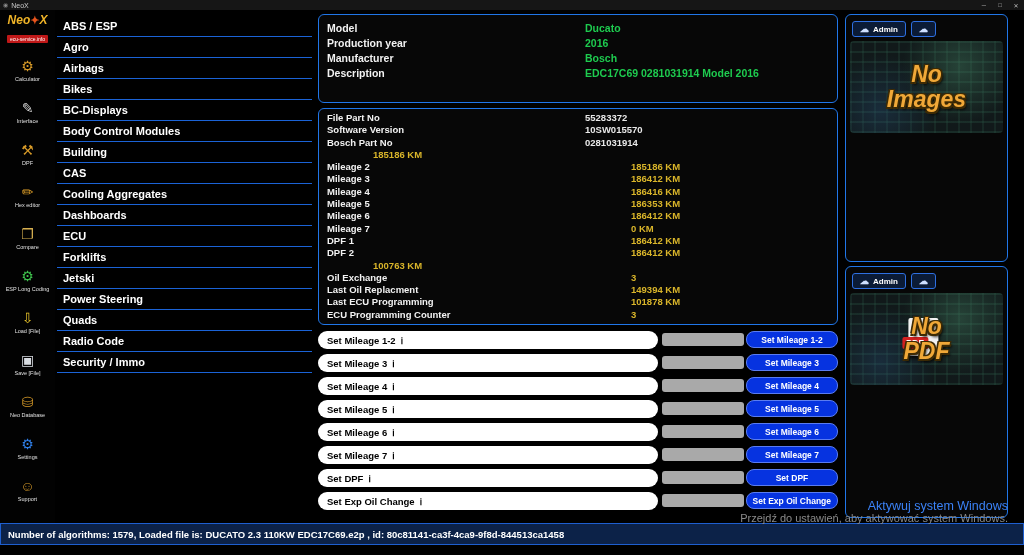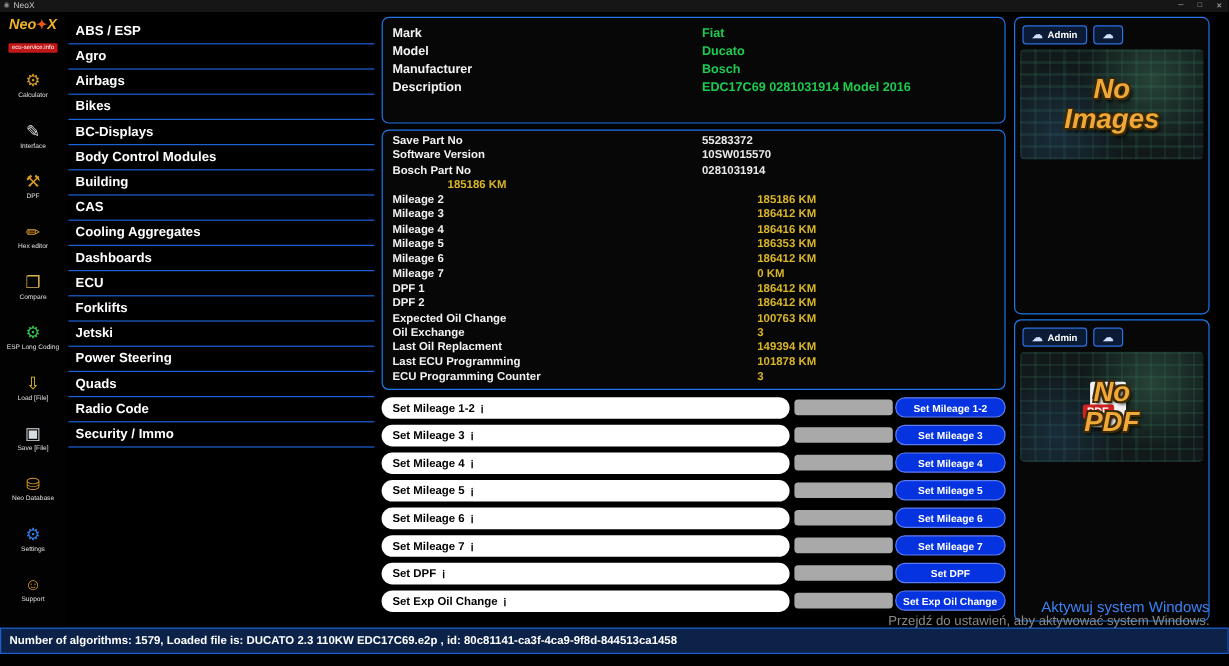--- a/index.html
+++ b/index.html
@@ -195,47 +195,47 @@
 
       <div class="cat-item">Radio Code</div>
 
       <div class="cat-item">Security / Immo</div>
 
 
   </div>
 
   <div class="info-box" id="vehicle-box">
 
-      <div class="info-row">
-        <span class="info-label">Mark</span>
-        <span class="info-value val-green">Fiat</span>
-      </div>
 
       <div class="info-row">
         <span class="info-label">Model</span>
         <span class="info-value val-green">Ducato</span>
       </div>
 
+      <div class="info-row">
+        <span class="info-label">Production year</span>
+        <span class="info-value val-green">2016</span>
+      </div>
 
       <div class="info-row">
         <span class="info-label">Manufacturer</span>
         <span class="info-value val-green">Bosch</span>
       </div>
 
       <div class="info-row">
         <span class="info-label">Description</span>
         <span class="info-value val-green">EDC17C69 0281031914 Model 2016</span>
       </div>
 
   </div>
 
   <div class="info-box" id="ecu-box">
 
       <div class="info-row">
-        <span class="info-label">Save Part No</span>
+        <span class="info-label">File Part No</span>
         <span class="info-value val-white">55283372</span>
       </div>
 
       <div class="info-row">
         <span class="info-label">Software Version</span>
         <span class="info-value val-white">10SW015570</span>
       </div>
 
       <div class="info-row">
         <span class="info-label">Bosch Part No</span>
@@ -280,21 +280,20 @@
         <span class="info-label">DPF 1</span>
         <span class="info-value val-yellow">186412 KM</span>
       </div>
 
       <div class="info-row">
         <span class="info-label">DPF 2</span>
         <span class="info-value val-yellow">186412 KM</span>
       </div>
 
       <div class="info-row">
-        <span class="info-label">Expected Oil Change</span>
         <span class="info-value val-yellow">100763 KM</span>
       </div>
 
       <div class="info-row">
         <span class="info-label">Oil Exchange</span>
         <span class="info-value val-yellow">3</span>
       </div>
 
       <div class="info-row">
         <span class="info-label">Last Oil Replacment</span>

